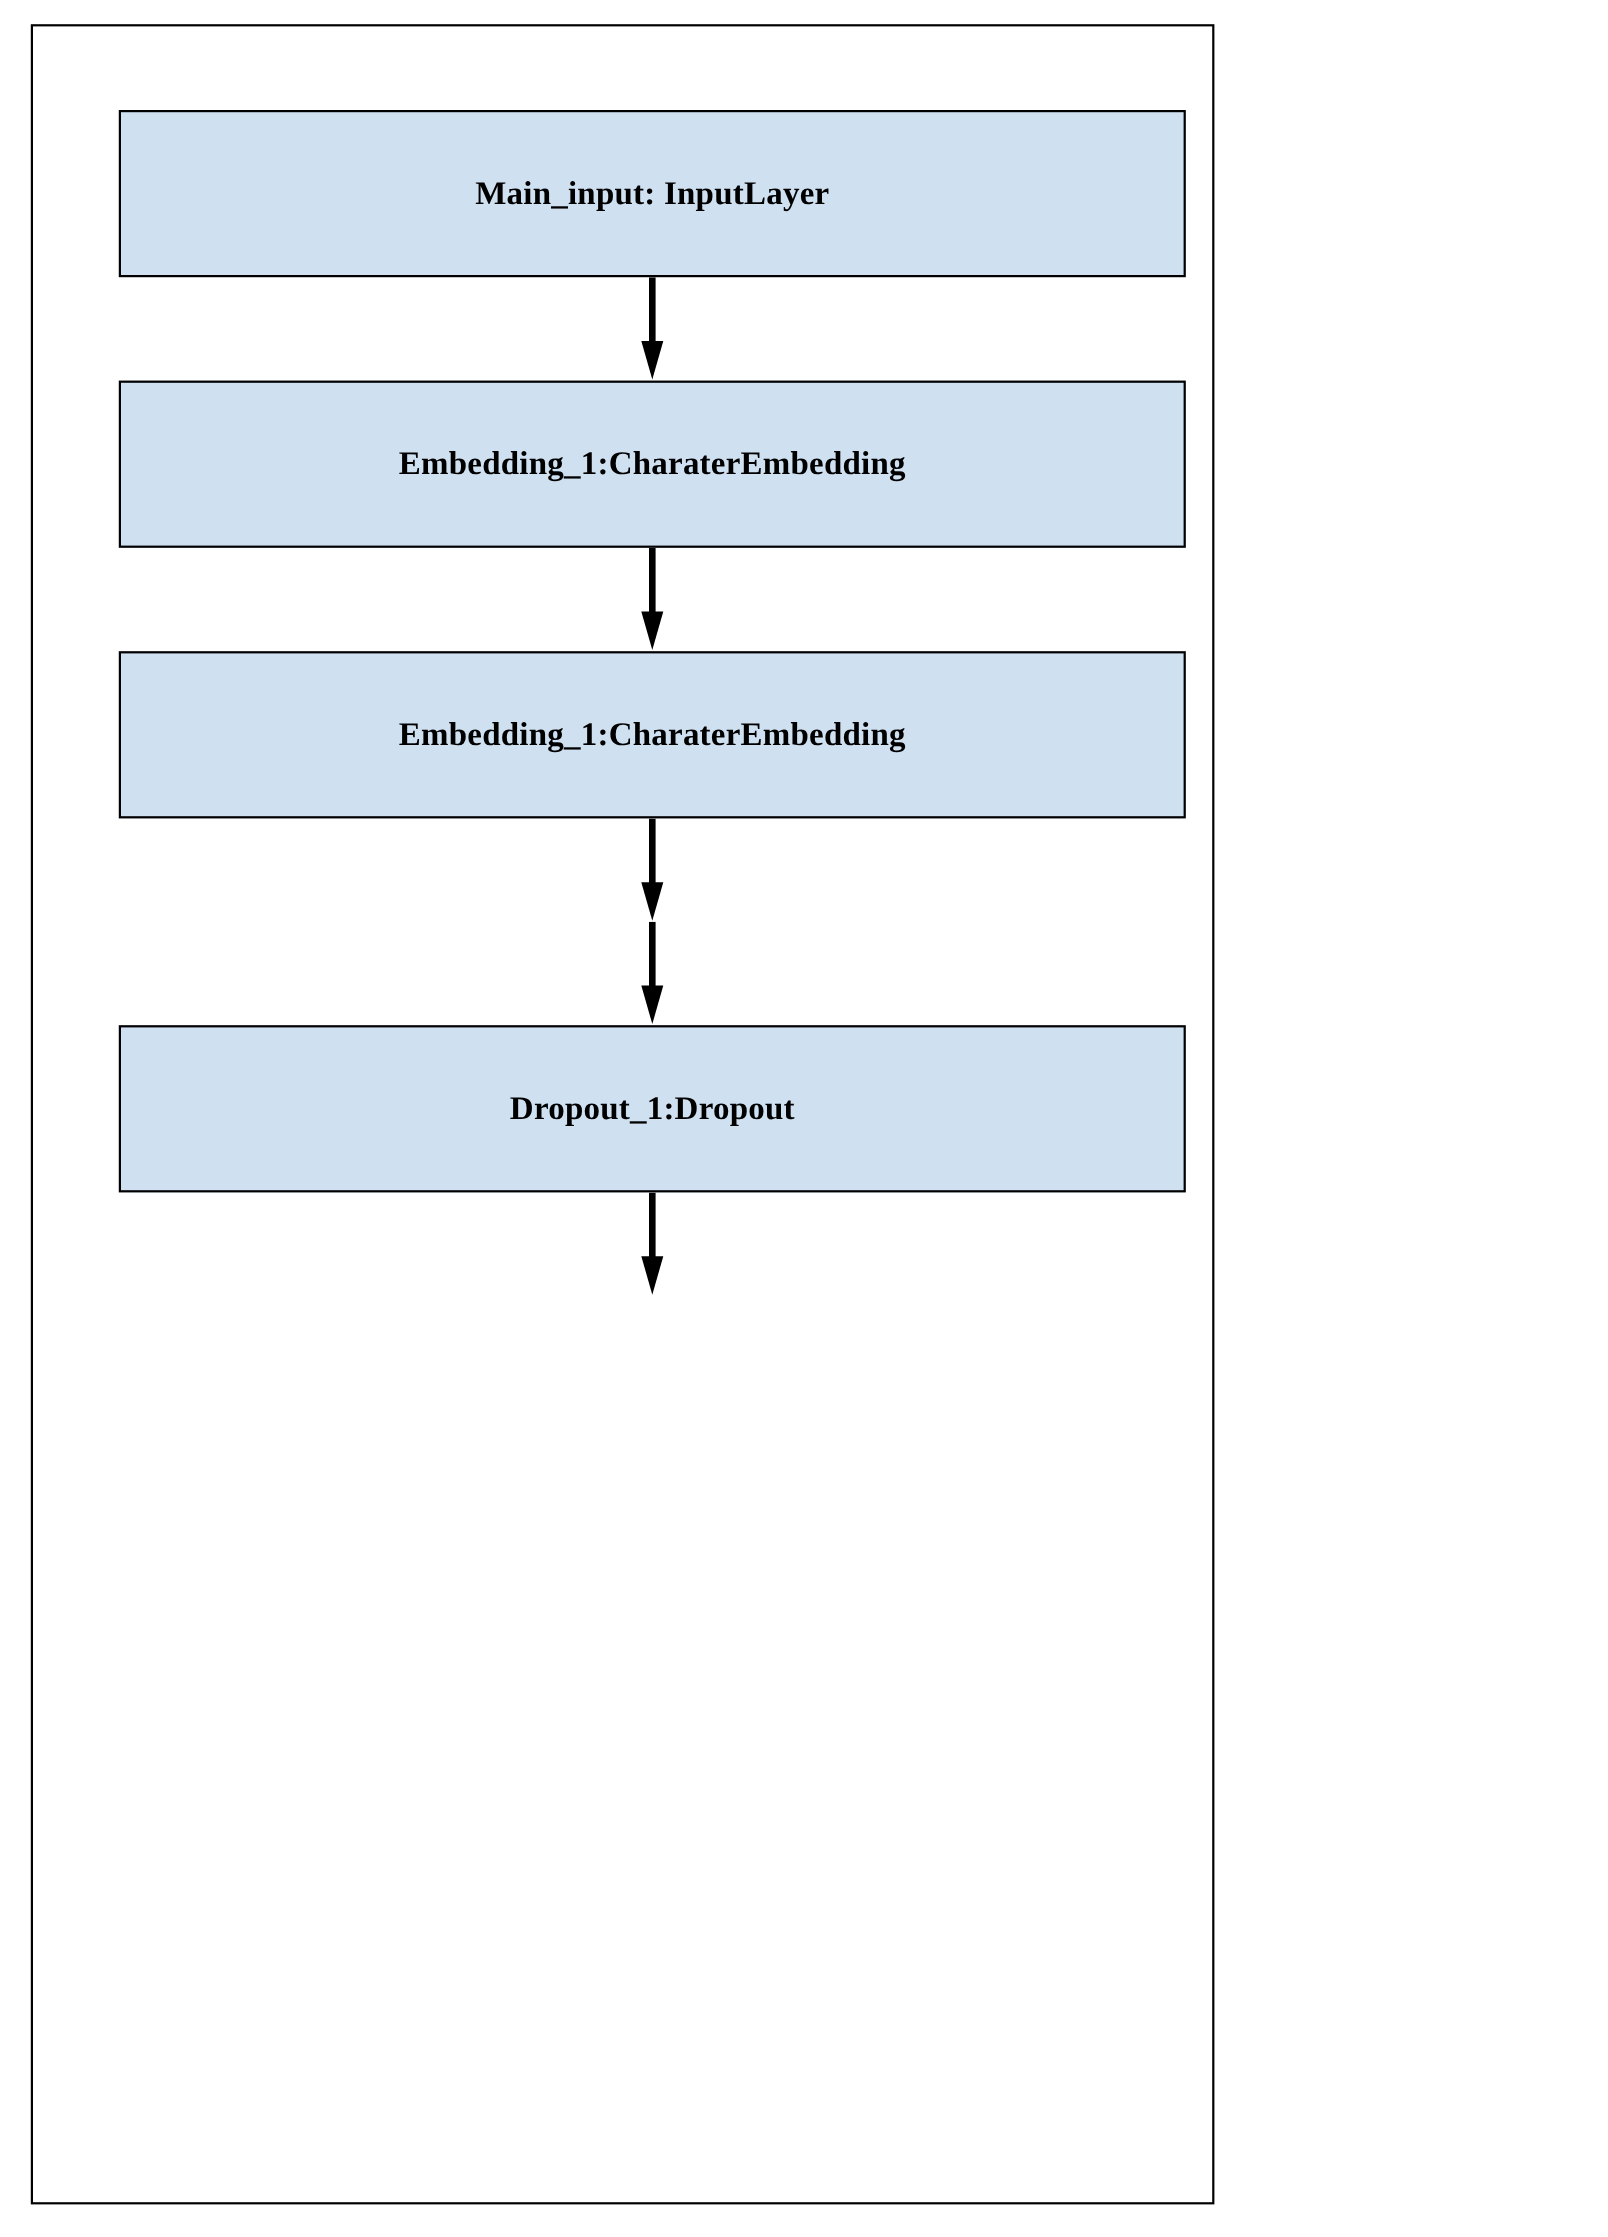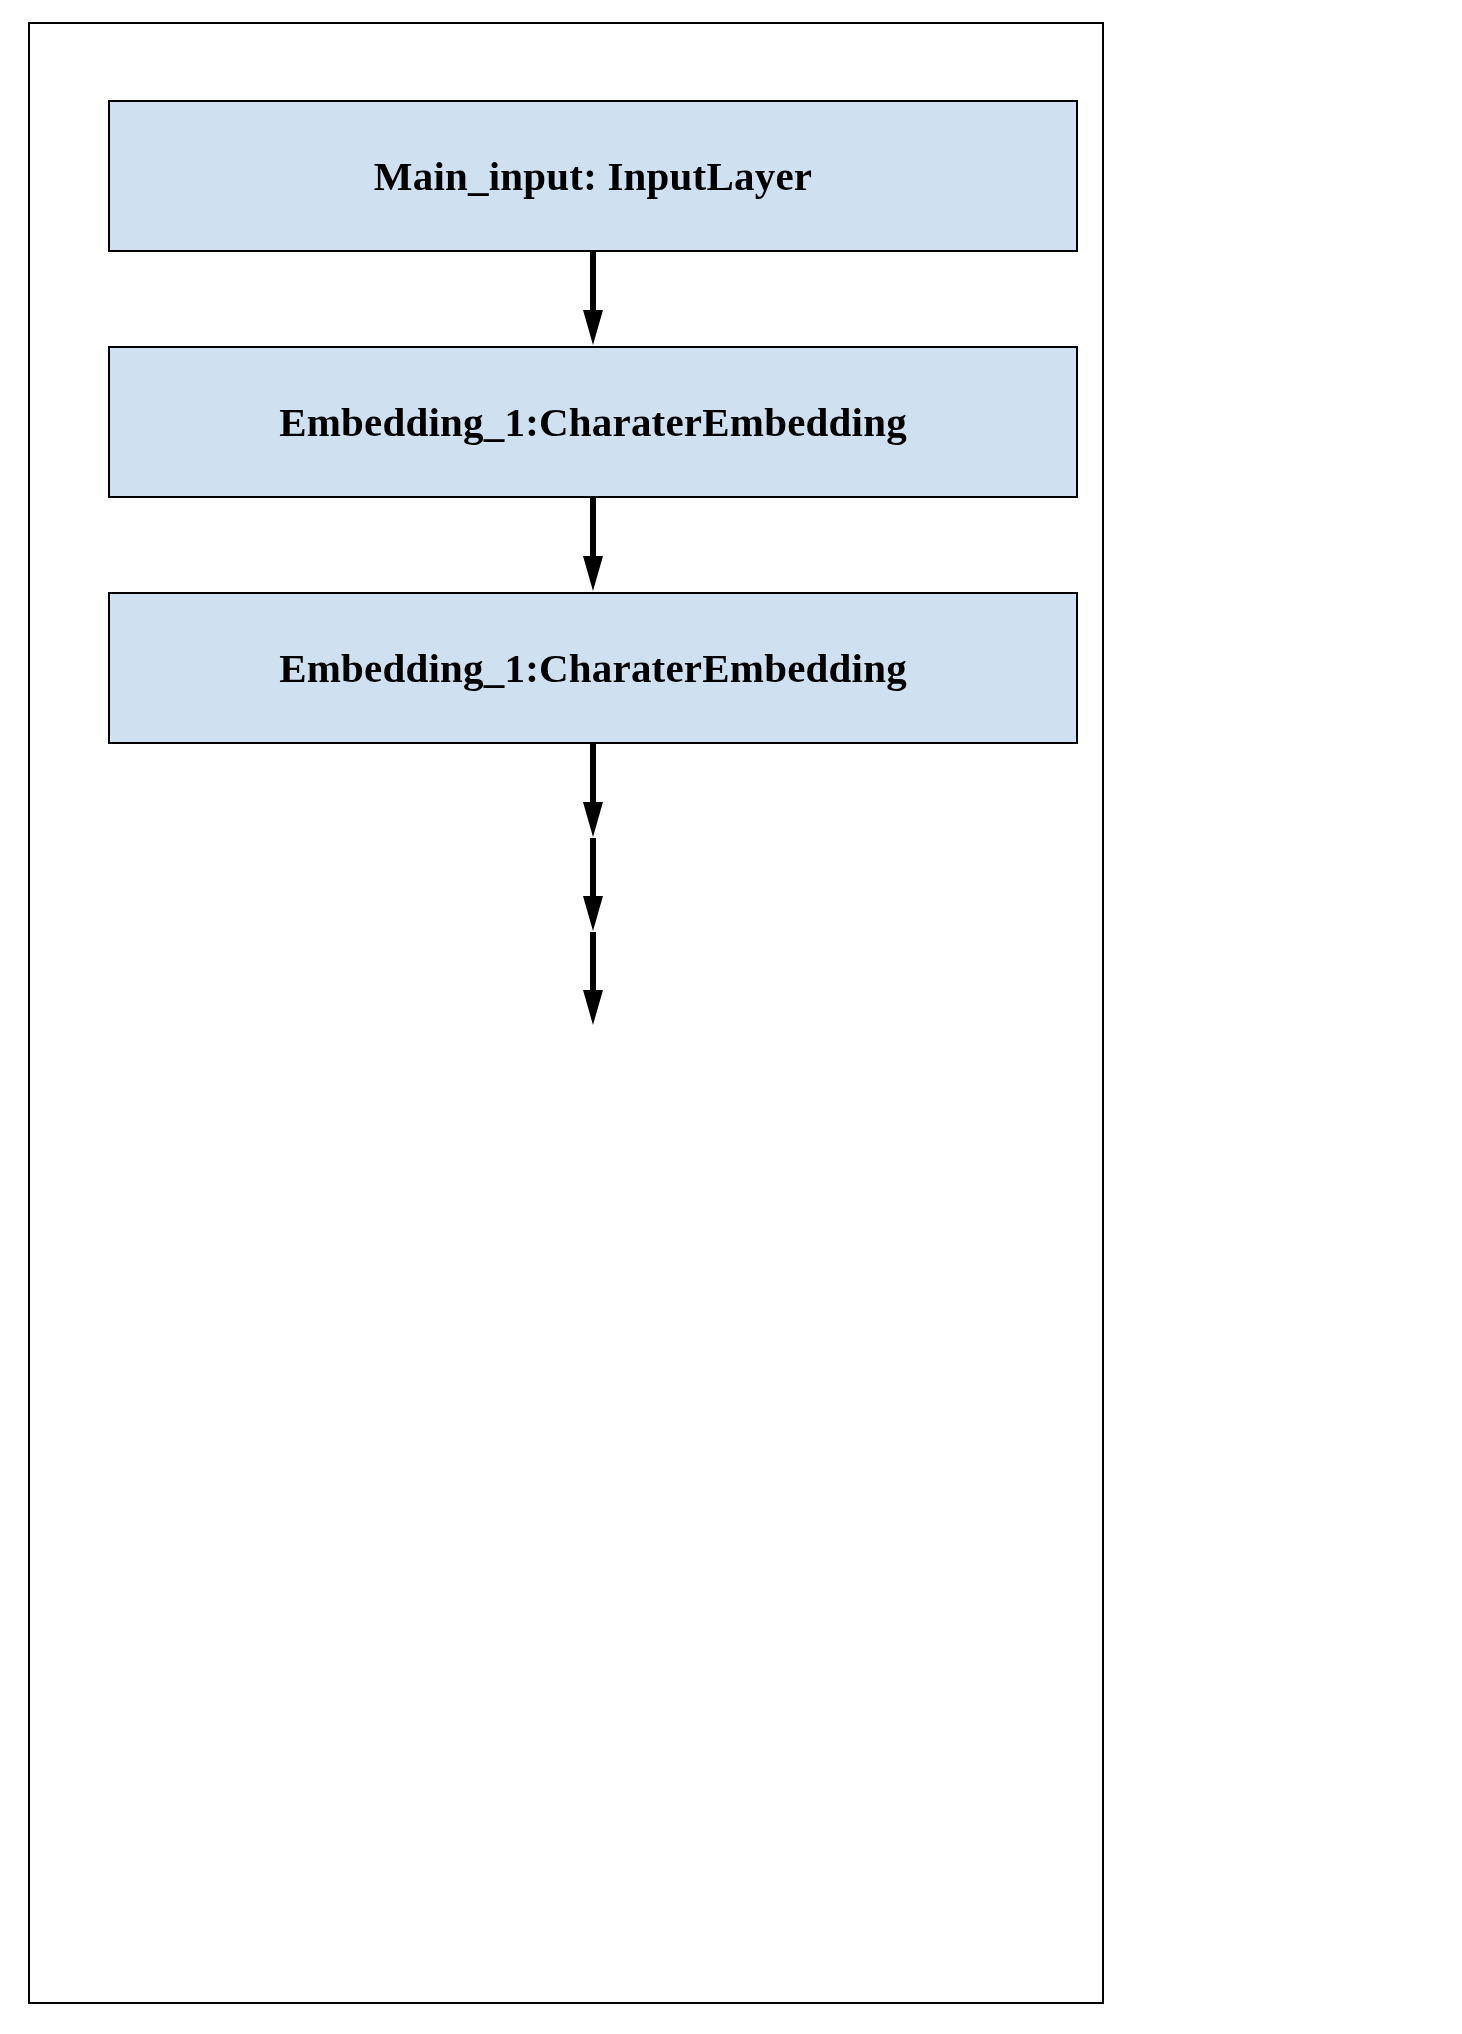--- a/index.html
+++ b/index.html
@@ -48,21 +48,21 @@
     background: #cfe0f1;
     border: 2px solid #000000;
     box-sizing: border-box;
     display: flex;
     align-items: center;
     justify-content: center;
   }
   .node-label {
     font-family: "Liberation Serif", "DejaVu Serif", serif;
     font-weight: bold;
-    font-size: 41px;
+    font-size: 30px;
     line-height: 1;
     color: #000000;
     letter-spacing: 0.2px;
     white-space: nowrap;
     text-align: center;
   }
   
   .connector {
     position: relative;
     width: 100%;
@@ -124,20 +124,25 @@
       </div>
 
 
       <div class="connector">
         <svg width="34" height="94" viewBox="0 0 34 94">
           <line x1="17" y1="0" x2="17" y2="60" stroke="#000000" stroke-width="6"></line>
           <polygon points="7,58 27,58 17,93" fill="#000000"></polygon>
         </svg>
       </div>
 
+      <div class="flow-step">
+        <div class="node-box">
+          <span class="node-label">Dropout_1:Dropout</span>
+        </div>
+      </div>
 
       <div class="connector">
         <svg width="34" height="94" viewBox="0 0 34 94">
           <line x1="17" y1="0" x2="17" y2="60" stroke="#000000" stroke-width="6"></line>
           <polygon points="7,58 27,58 17,93" fill="#000000"></polygon>
         </svg>
       </div>
 
 
     </div>

